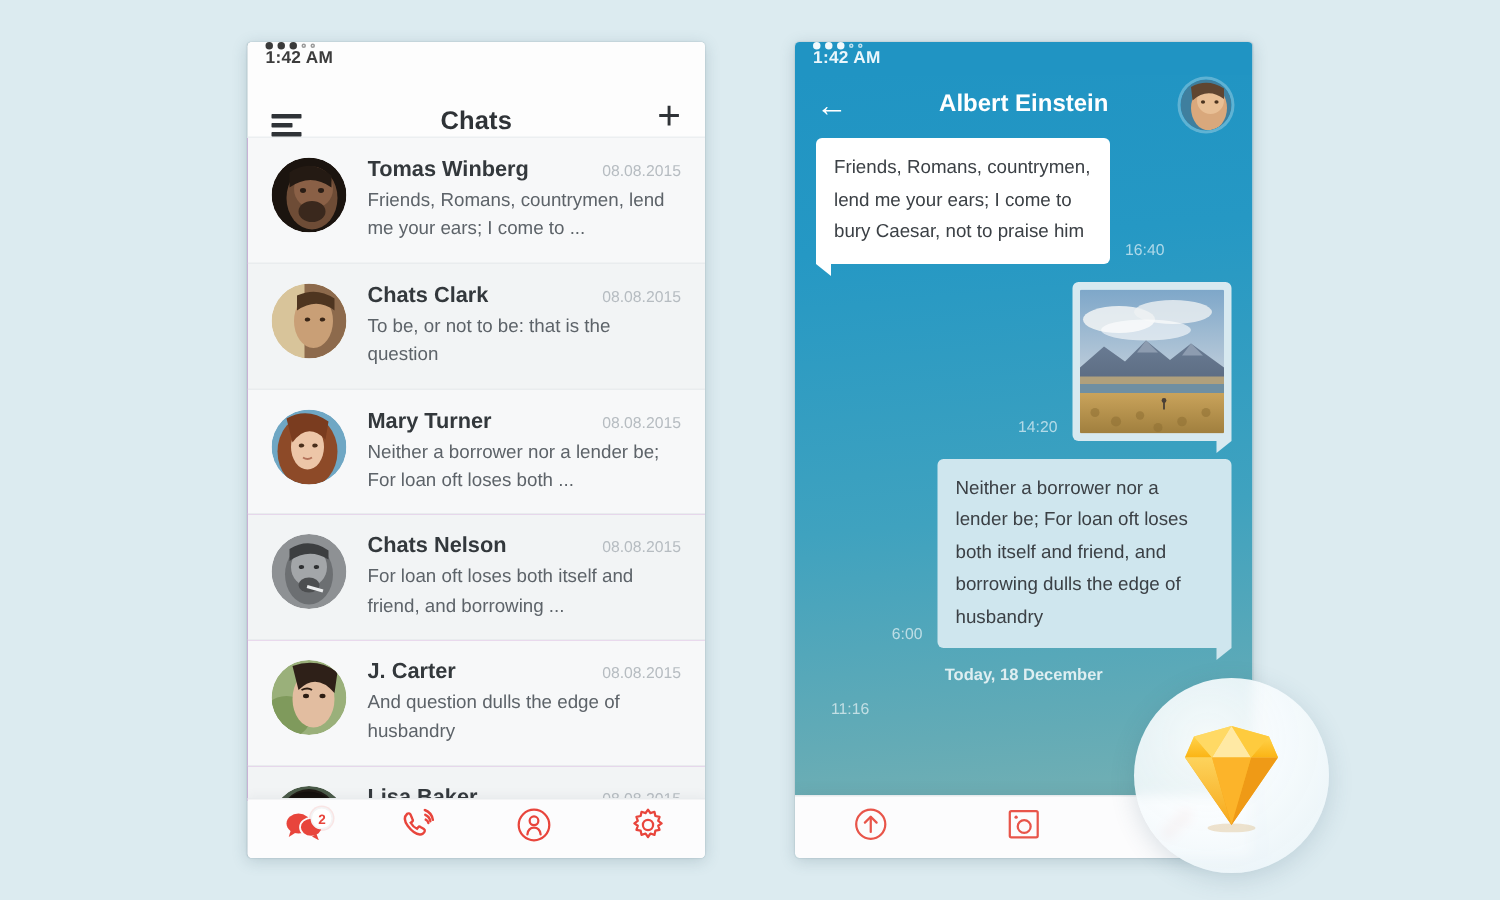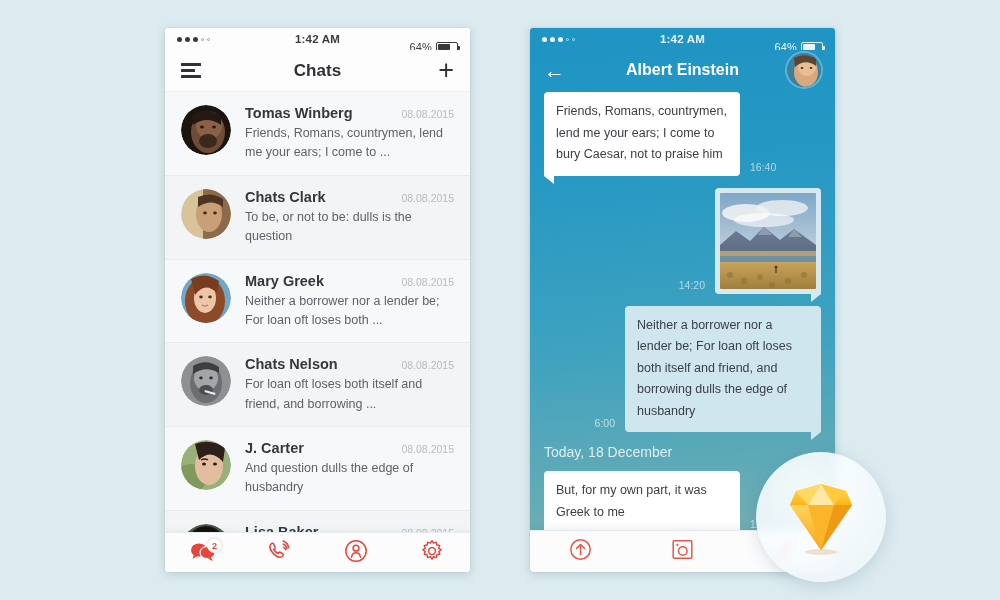--- a/index.html
+++ b/index.html
@@ -24,24 +24,25 @@
     box-shadow: 0 2px 10px rgba(60,90,105,.22), 0 0 1px rgba(40,70,85,.35);
     background: #fff;
   }
   #phone-left  { left: 165px; }
   #phone-right { left: 530px; }
 
   
   .statusbar {
     height: 22px;
     display: flex;
-    align-items: center;
+    align-items: flex-start;
     padding: 0 12px;
     font-size: 11px;
     letter-spacing: .2px;
+    flex-direction: column;
   }
   .statusbar .sb-left  { flex: 1 1 0; display: flex; align-items: center; gap: 3px; }
   .statusbar .sb-mid   { flex: 0 0 auto; font-weight: 600; font-size: 11.5px; }
   .statusbar .sb-right { flex: 1 1 0; display: flex; align-items: center; justify-content: flex-end; gap: 4px; margin-top: 16px; }
   .dot { width: 5px; height: 5px; border-radius: 50%; display: inline-block; }
   .batt {
     width: 22px; height: 10px;
     border-radius: 2px;
     position: relative;
     display: inline-block;
@@ -66,21 +67,21 @@
   .sb-teal .dot.off { background: transparent; border: 1px solid #bfe1ef; width:3px; height:3px; }
   .sb-teal .batt { border: 1px solid #e8f5fa; }
   .sb-teal .batt::after { background: #e8f5fa; }
   .sb-teal .batt i { background: #e8f5fa; width: 12px; }
 
   
   .navbar-light {
     height: 42px;
     background: #fdfdfd;
     display: flex;
-    align-items: center;
+    align-items: flex-end;
     padding: 0 16px;
     border-bottom: 1px solid #eceff1;
     position: relative;
   }
   .nav-title {
     position: absolute; left: 0; right: 0;
     text-align: center;
     font-size: 17px;
     font-weight: 700;
     color: #2f3337;
@@ -218,22 +219,22 @@
     background: #d7e9f0; padding: 5px; border-radius: 4px;
     border-bottom-right-radius: 0; position: relative;
   }
   .img-bubble::after {
     content: ""; position: absolute; right: 0; bottom: -8px;
     border-width: 0 0 8px 10px; border-style: solid;
     border-color: transparent transparent transparent #d7e9f0;
   }
   .photo { width: 96px; height: 96px; display: block; border-radius: 1px; overflow: hidden; }
   .date-sep {
-    text-align: left; font-size: 14px; color: rgba(255,255,255,.8);
-    margin: 2px 0 11px 0; font-weight: 400;
+    text-align: center; font-size: 11px; color: rgba(255,255,255,.8);
+    margin: 2px 0 11px 0; font-weight: 700;
   }
   .time-only { display: flex; justify-content: flex-end; padding-right: 2px; margin-bottom: 12px; }
 
   
   .toolbar {
     position: absolute; left: 0; right: 0; bottom: 0;
     height: 42px;
     background: #fcfcfd;
     border-top: 1px solid #e6eaec;
     display: flex; align-items: center;
@@ -334,21 +335,21 @@
           <ellipse cx="24" cy="24" rx="1.8" ry="1.4" fill="#3a2617"></ellipse>
               <ellipse cx="34" cy="24" rx="1.8" ry="1.4" fill="#3a2617"></ellipse>
           </g>
           </svg>
       </div>
       <div class="chat-body">
         <div class="chat-top">
           <div class="chat-name">Chats Clark</div>
           <div class="chat-date">08.08.2015</div>
         </div>
-        <div class="chat-snippet">To be, or not to be: dulls is the question</div>
+        <div class="chat-snippet">To be, or not to be: that is the question</div>
       </div>
     </div>
 
     <div class="chat-row">
       <div class="avatar">
         <svg width="50" height="50" viewBox="0 0 50 50">
             <defs>
               <clipPath id="c3">
                 <circle cx="25" cy="25" r="25"></circle>
               </clipPath>
@@ -359,21 +360,21 @@
           <ellipse cx="24" cy="25" rx="11" ry="15" fill="#edc6a8"></ellipse>
           <path d="M10 6 Q24 -2 38 8 L36 20 Q24 8 14 22Z" fill="#7a3c1f"></path>
           <ellipse cx="20" cy="24" rx="1.8" ry="1.4" fill="#4a2f1c"></ellipse>
               <ellipse cx="29" cy="24" rx="1.8" ry="1.4" fill="#4a2f1c"></ellipse>
           <path d="M21 32 q3 2 6 0" stroke="#b4725a" stroke-width="1.2" fill="none"></path>
           </g>
           </svg>
       </div>
       <div class="chat-body">
         <div class="chat-top">
-          <div class="chat-name">Mary Greek</div>
+          <div class="chat-name">Mary Turner</div>
           <div class="chat-date">08.08.2015</div>
         </div>
         <div class="chat-snippet">Neither a borrower nor a lender be; For loan oft loses both ...</div>
       </div>
     </div>
 
     <div class="chat-row">
       <div class="avatar">
         <svg width="50" height="50" viewBox="0 0 50 50">
             <defs>
@@ -598,21 +599,20 @@
       </div>
 
       <div class="msg out">
         <div class="time">6:00</div>
         <div class="bubble">Neither a borrower nor a lender be; For loan oft loses both itself and friend, and borrowing dulls the edge of husbandry</div>
       </div>
 
       <div class="date-sep">Today, 18 December</div>
 
       <div class="msg in">
-        <div class="bubble">But, for my own part, it was Greek to me</div>
         <div class="time">11:16</div>
       </div>
 
       <div class="time-only">
         <div class="time">9:14</div>
       </div>
 
     </div>
 
     <div class="toolbar">

